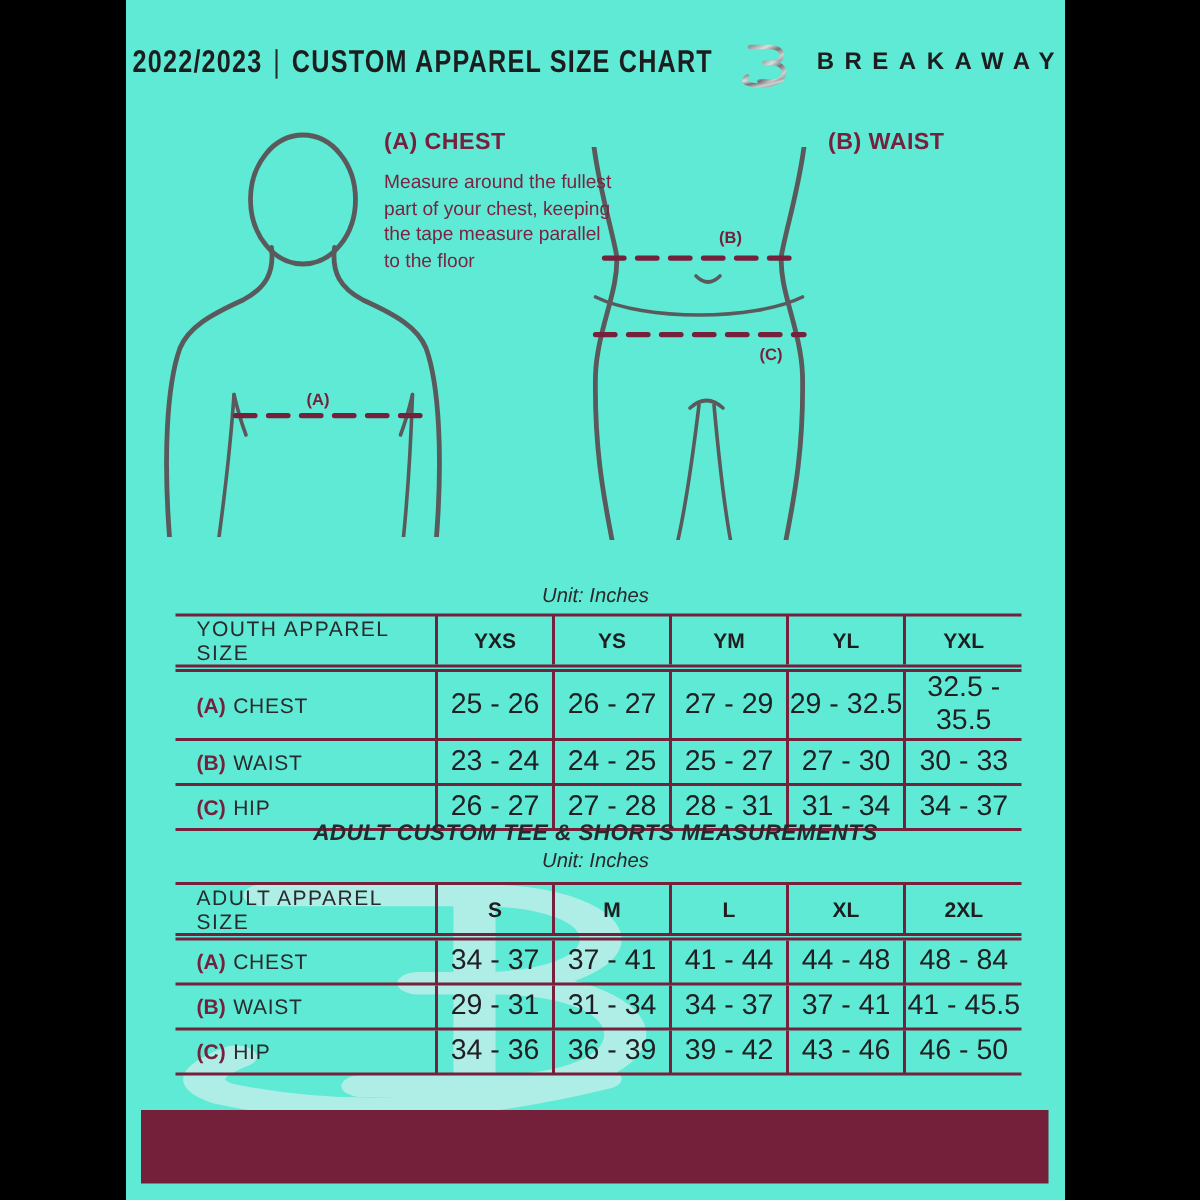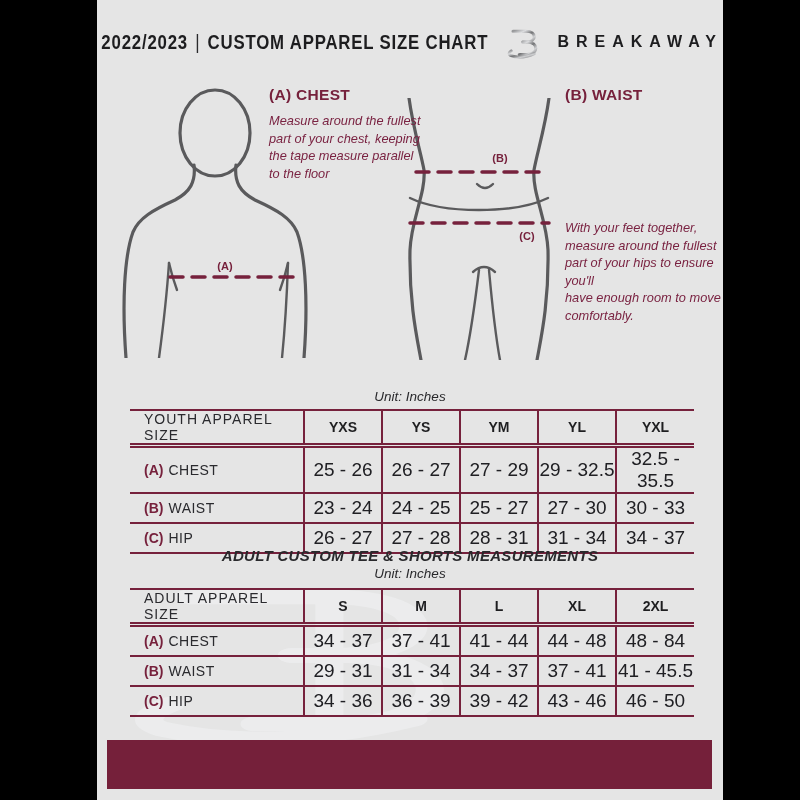--- a/index.html
+++ b/index.html
@@ -1,37 +1,37 @@
 <!DOCTYPE html>
 <html><head>
 <meta charset="utf-8">
 <style>
   html,body { margin:0; padding:0; background:#000; }
   .stage { position:relative; width:800px; height:800px; background:#000; overflow:hidden;
            font-family:"Liberation Sans", sans-serif; }
-  .page  { position:absolute; left:97px; top:0; width:626px; height:800px; background:#e5e5e5; overflow:hidden; }
+  .page  { position:absolute; left:84px; top:0; width:626px; height:800px; background:#5eead4; overflow:hidden; }
 
   
   .header { position:absolute; top:20px; left:0; width:100%; display:flex; align-items:center; justify-content:center; gap:12px; }
   .header-title { font-size:21px; font-weight:bold; color:#1d1d1f; white-space:nowrap;
                   transform:scaleX(0.8); margin:0 -44px; letter-spacing:1px; }
   .header-title .pipe { font-weight:normal; margin:0 9px; color:#2a2a2c; }
   .brand { font-size:16px; font-weight:bold; letter-spacing:7px; color:#1d1d1f; }
   .logo { display:block; }
 
   
   .fig { position:absolute; }
   .fig path, .fig ellipse { fill:none; stroke:#5a5a5c; stroke-width:3.2; stroke-linecap:round; }
   .fig .thin { stroke-width:2.4; }
   .fig .dash { stroke:#76213c; stroke-width:3.5; stroke-dasharray:13 9; }
   .fig text { font-family:"Liberation Sans", sans-serif; font-size:11px; font-weight:bold; fill:#76213c; }
 
   .gblock { position:absolute; }
   .gheading { color:#76213c; font-weight:bold; font-size:15.5px; letter-spacing:0.3px; margin:0 0 8px 0; }
-  .gtext { color:#7a2342; font-style:italic; font-size:12.8px; line-height:1.37; white-space:pre-line; }
+  .gtext { color:#7a2342; font-size:12.8px; line-height:1.37; white-space:pre-line; }
 
   
   .tbl-title { position:absolute; left:0; width:100%; text-align:center; font-weight:bold;
                font-size:15px; color:#29292c; letter-spacing:0.3px; }
   .tbl-unit  { position:absolute; left:0; width:100%; text-align:center; font-style:italic;
                font-size:13.5px; color:#29292c; }
   table.size-table { position:absolute; left:33px; width:564px; border-collapse:collapse; table-layout:fixed;
                      border-top:2px solid #76213c; border-bottom:2px solid #76213c; }
   .size-table th, .size-table td { padding:0; }
   .size-table thead th { height:32px; border-bottom:5px double #76213c; }
@@ -114,22 +114,20 @@
     <div class="gblock" style="left:172px; top:86px; width:154px;">
       <div class="gheading">(A) CHEST</div>
       <div class="gtext">Measure around the fullest part of your chest, keeping the tape measure parallel to the floor</div>
     </div>
 
     <div class="gblock" style="left:468px; top:86px; width:158px;">
       <div class="gheading">(B) WAIST</div>
     </div>
 
     <div class="gblock" style="left:468px; top:219px; width:160px;">
-      <div class="gtext">With your feet together, measure around the fullest part of your hips to ensure you'll
-have enough room to move comfortably.</div>
     </div>
 
     <div class="tbl-unit" style="top:389px;">Unit: Inches</div>
 
     <table class="size-table" style="top:409px;">
       <colgroup>
           <col style="width:174px">
           <col style="width:78px">
           <col style="width:78px">
           <col style="width:78px">

